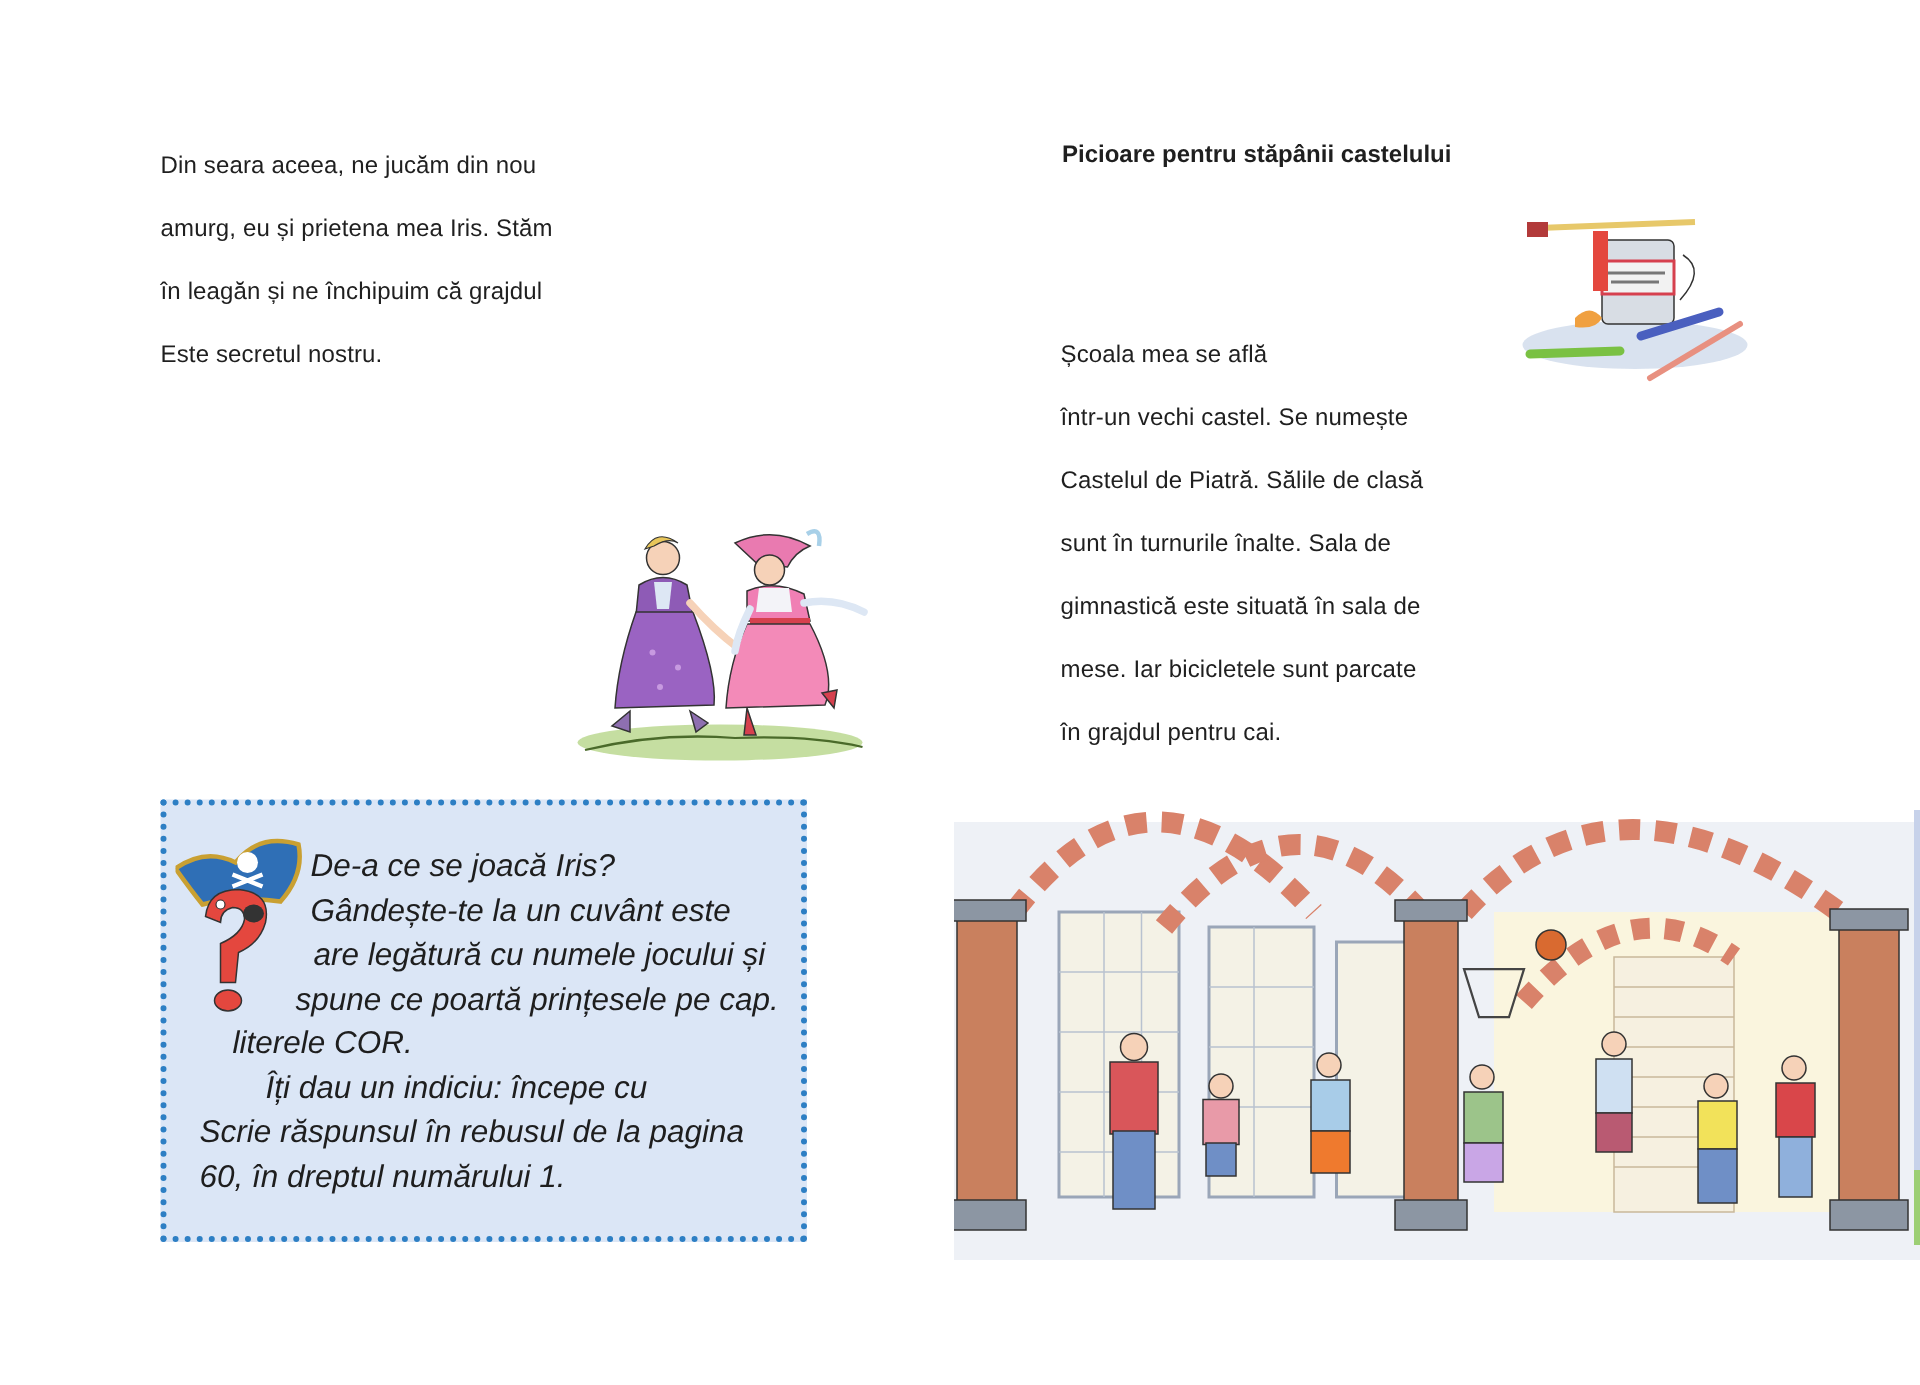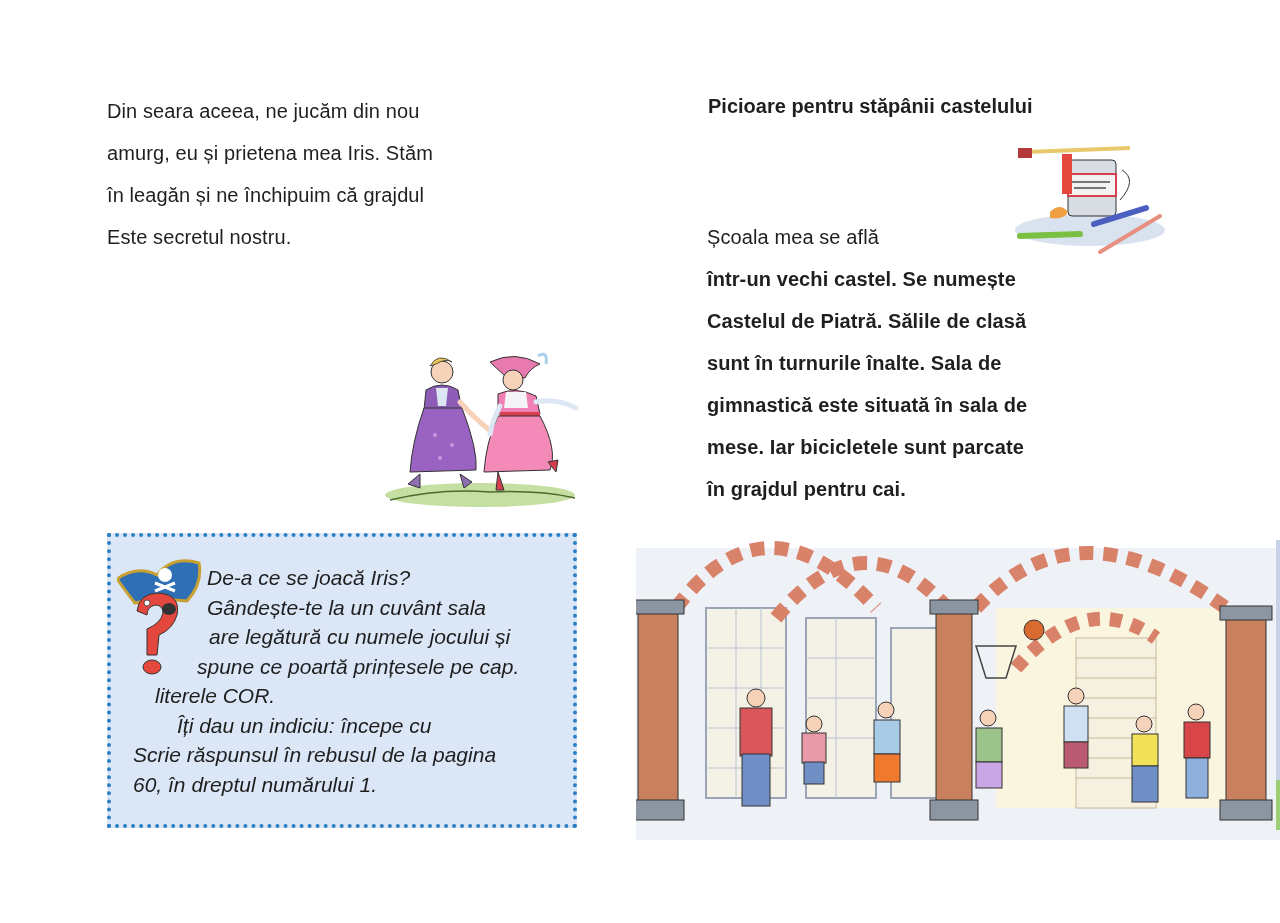--- a/index.html
+++ b/index.html
@@ -3,34 +3,34 @@
 <meta charset="utf-8">
 <style>
   html, body { margin: 0; padding: 0; }
   body {
     width: 1280px; height: 923px; background: #ffffff; position: relative; overflow: hidden;
     font-family: "Liberation Sans", "DejaVu Sans", sans-serif; color: #1f1f1f;
   }
   .page { position: absolute; top: 0; width: 640px; height: 923px; }
   .left { left: 0; }
   .right { left: 640px; }
-  .para { position: absolute; font-size: 20px; line-height: 42px; letter-spacing: 0.1px; }
+  .para { position: absolute; font-size: 16px; line-height: 42px; letter-spacing: 0.1px; }
   .para div { white-space: nowrap; }
   .left .para { left: 107px; top: 90px; }
-  .heading { position: absolute; left: 68px; top: 95px; font-size: 20px; font-weight: bold; white-space: nowrap; }
+  .heading { position: absolute; left: 68px; top: 95px; font-size: 16px; font-weight: bold; white-space: nowrap; }
   .right .para1 { left: 67px; top: 216px; }
-  .right .para2 { left: 67px; top: 258px; font-weight: bold; }
+  .right .para2 { left: 67px; top: 258px; }
 
   .illus { position: absolute; }
   .princesses { left: 380px; top: 350px; width: 205px; height: 160px; }
   .paint { left: 1010px; top: 140px; width: 160px; height: 115px; }
   .gym { left: 636px; top: 528px; width: 644px; height: 312px; }
 
   .quiz {
-    position: absolute; left: 107px; top: 533px; width: 470px; height: 295px;
+    position: absolute; left: 107px; top: 533px; width: 431px; height: 295px;
     background: #dbe6f6;
     border: 4px dotted #2d7fc4;
     box-sizing: border-box;
   }
   .quiz-text { position: absolute; font-style: italic; font-size: 21px; line-height: 29.5px; color: #1e1e1e; }
   .quiz-text div { white-space: nowrap; position: relative; }
   .pirate { position: absolute; left: 6px; top: 20px; width: 90px; height: 120px; }
 
   .edge-strip { position: absolute; right: 0; width: 4px; }
 </style>
@@ -80,21 +80,21 @@
     <path d="M0 22 Q20 8 40 18 Q56 -2 82 6 Q86 26 70 44 Q40 40 18 46 Q10 36 0 22 Z" fill="#2f6fb6" stroke="#c9a032" stroke-width="3"></path>
     <circle cx="48" cy="18" r="7" fill="#ffffff"></circle>
     <path d="M38 26 L58 34 M58 26 L38 34" stroke="#ffffff" stroke-width="3"></path>
     <path d="M20 54 Q22 36 42 36 Q64 38 60 58 Q56 72 42 78 L40 98 L30 98 L30 72 Q44 66 46 56 Q46 48 38 48 Q30 50 30 58 Z" fill="#e4473e" stroke="#333" stroke-width="1"></path>
     <ellipse cx="52" cy="52" rx="7" ry="6" fill="#333"></ellipse>
     <circle cx="30" cy="46" r="3" fill="#fff" stroke="#333" stroke-width="0.8"></circle>
     <ellipse cx="35" cy="110" rx="9" ry="7" fill="#e4473e" stroke="#333" stroke-width="1"></ellipse>
   </svg>
   <div class="quiz-text" style="left:96px; top:26px;">
     <div>De-a ce se joacă Iris?</div>
-    <div>Gândește-te la un cuvânt sala</div>
+    <div>Gândește-te la un cuvânt este</div>
     <div style="left:2px">are legătură cu numele jocului și</div>
     <div style="left:-10px">spune ce poartă prințesele pe cap.</div>
     <div style="left:-52px">literele COR.</div>
     <div style="left:-30px">Îți dau un indiciu: începe cu</div>
     <div style="left:-74px">Scrie răspunsul în rebusul de la pagina</div>
     <div style="left:-74px">60, în dreptul numărului 1.</div>
   </div>
 </div>
 
 <div class="page right">

